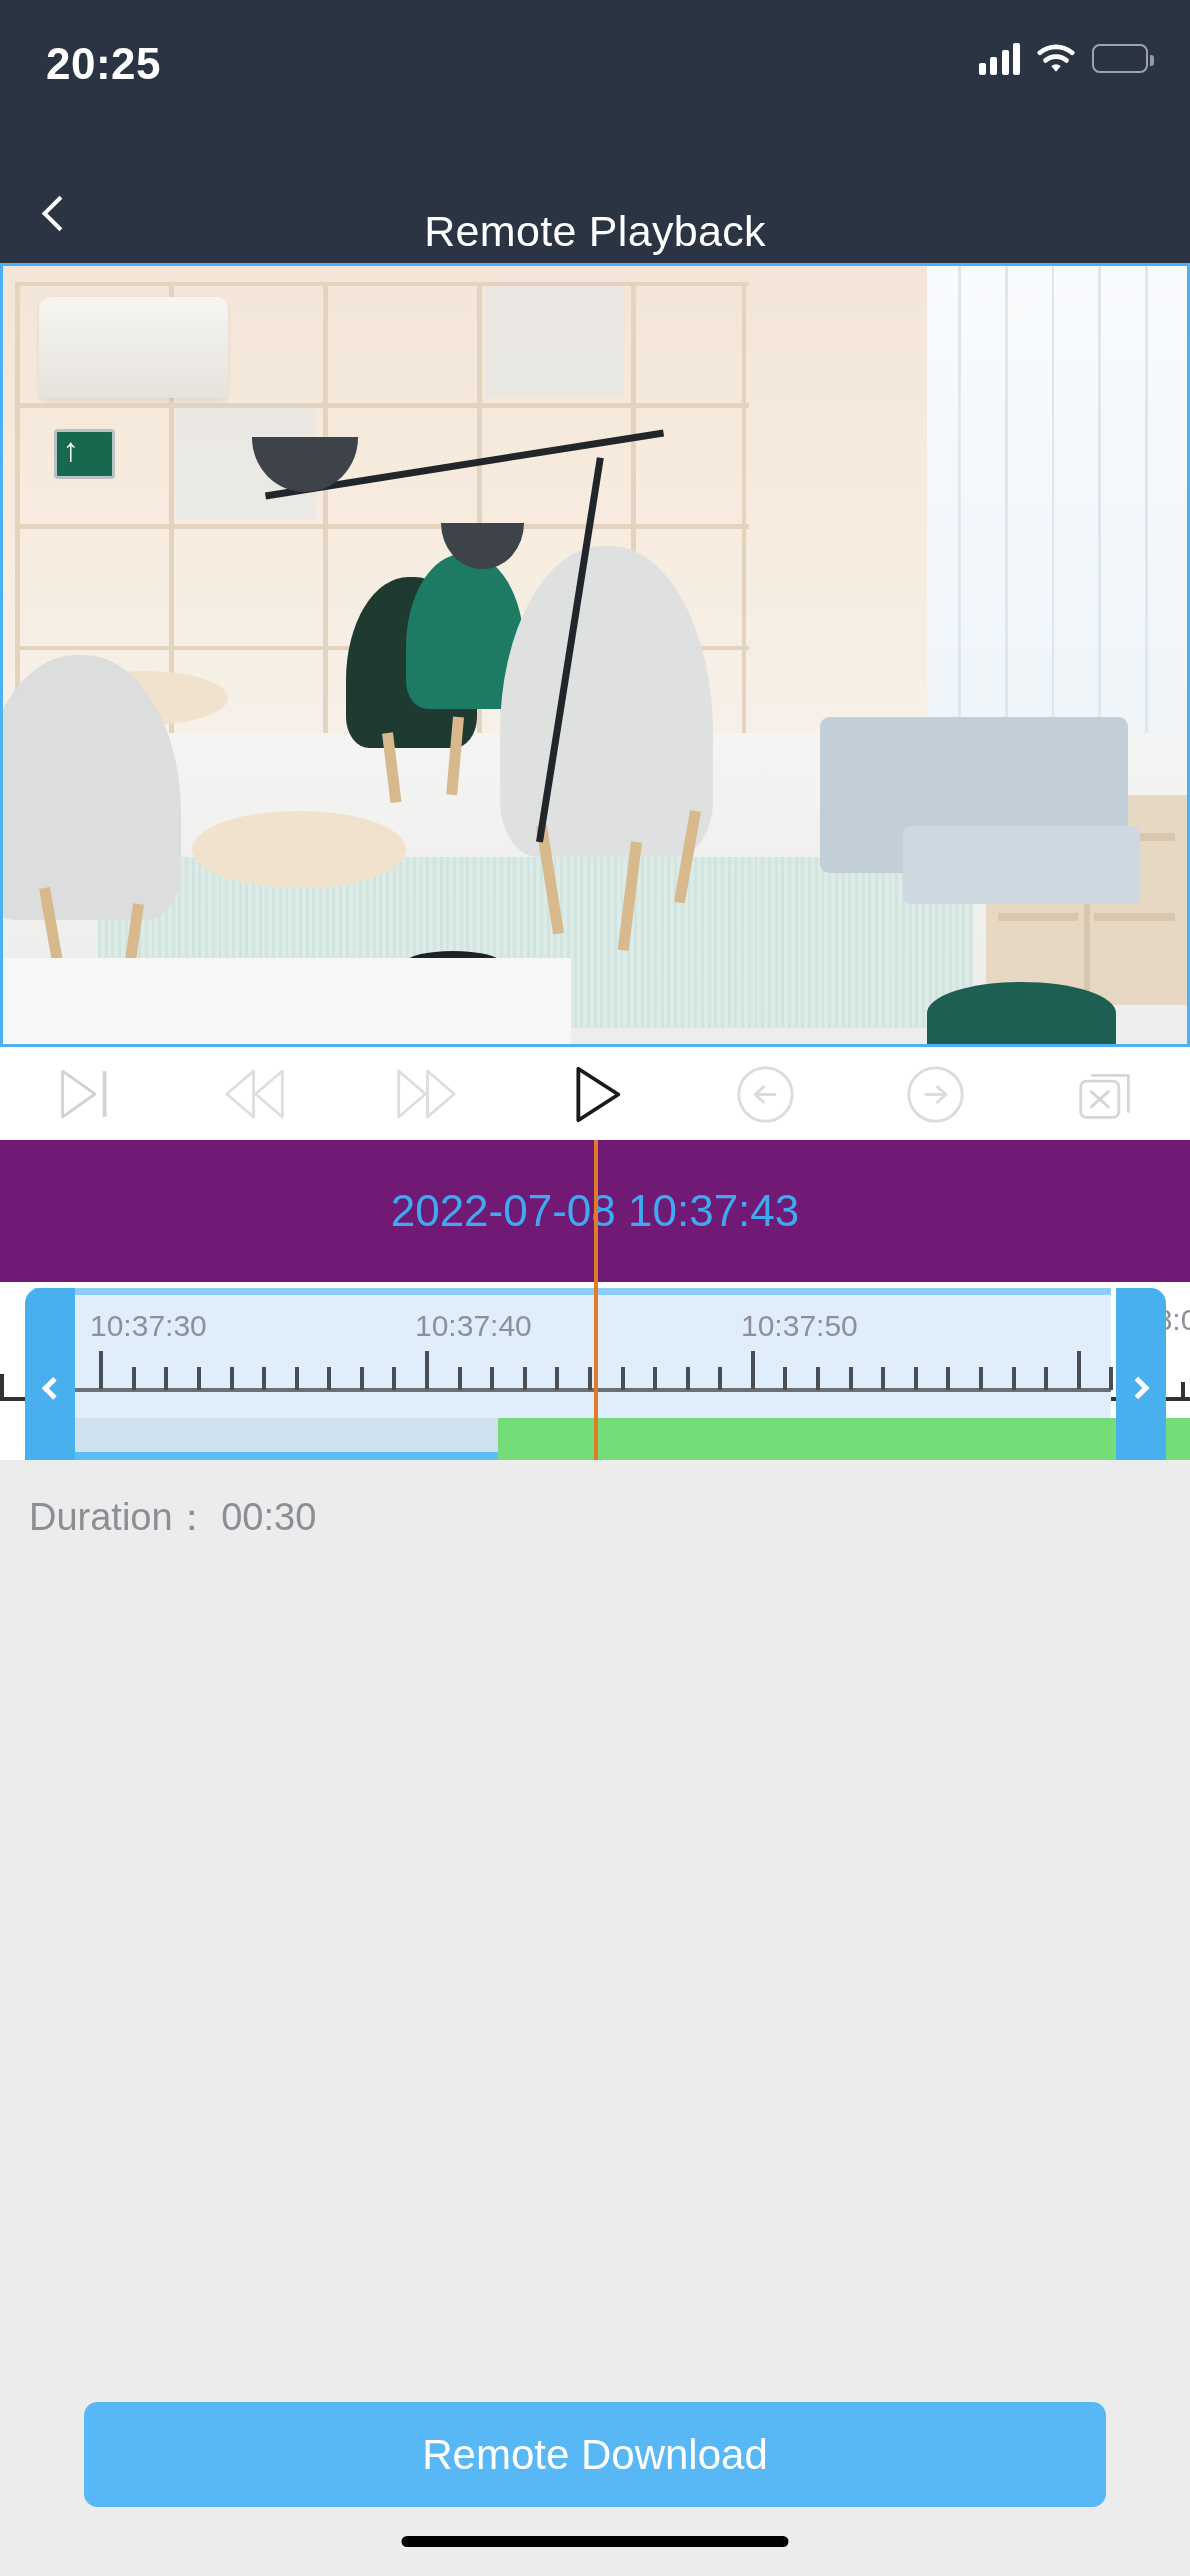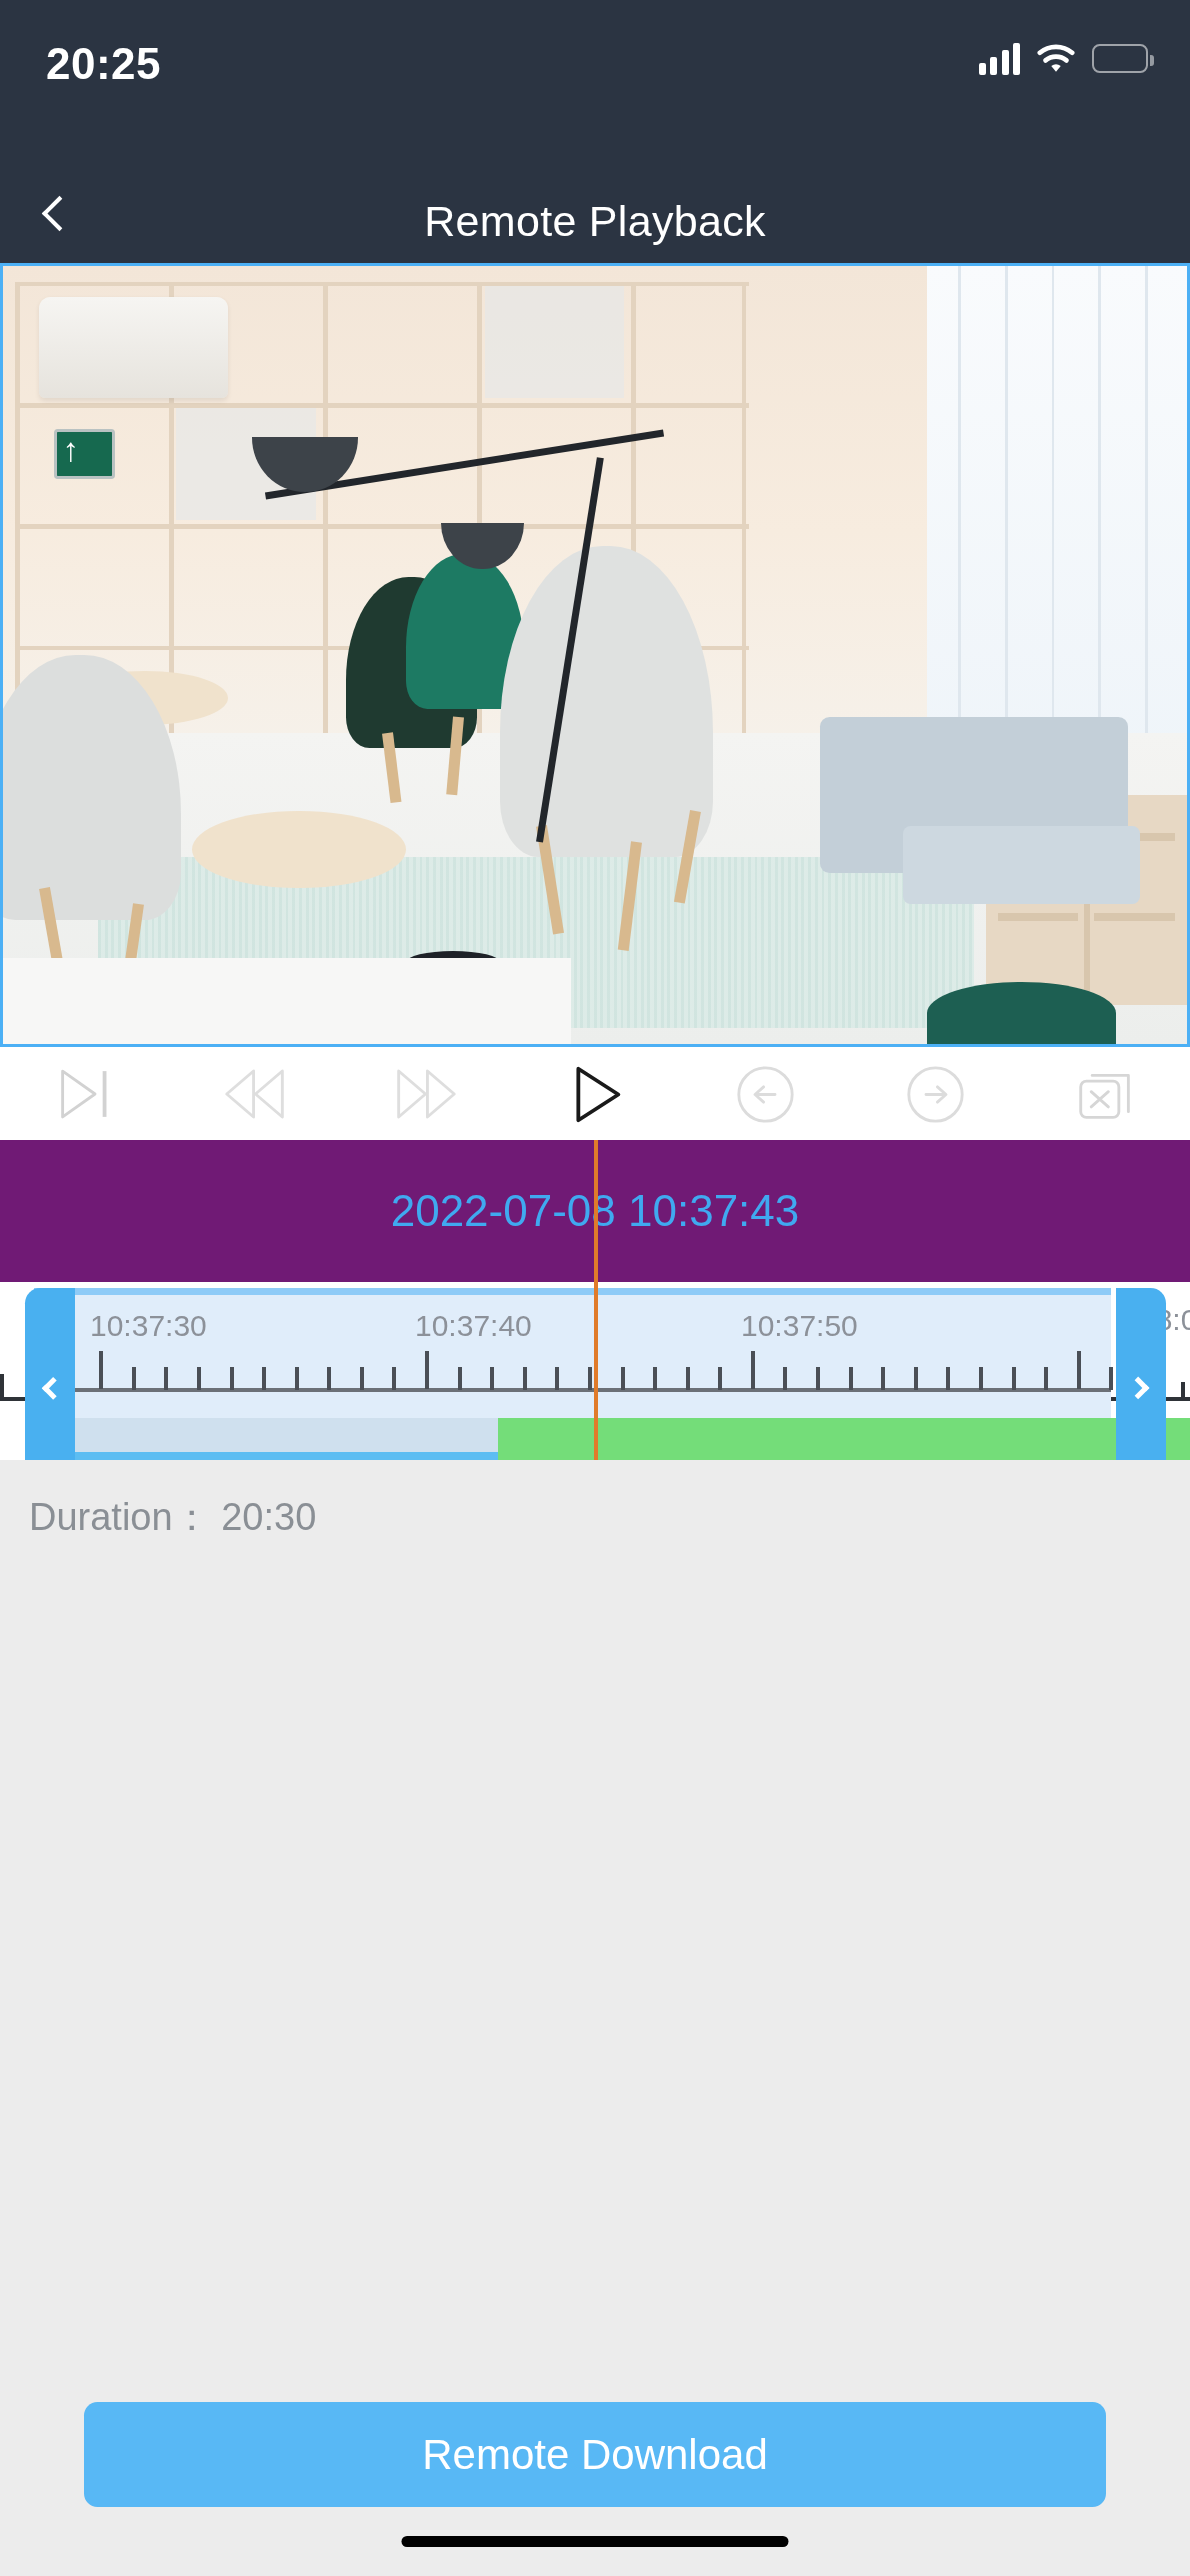--- a/index.html
+++ b/index.html
@@ -49,21 +49,21 @@
   }
   .nav-back{
     position:absolute; left:15.3px; top:0; width:88px; height:100px;
     display:flex; align-items:center; justify-content:center; cursor:pointer;
   }
   .chev-l{
     width:25px; height:25px; border-left:4.8px solid #fff; border-bottom:4.8px solid #fff;
     transform:rotate(45deg);
   }
   .nav-title{
-    position:absolute; left:0; top:8px; width:1190px; height:100px;
+    position:absolute; left:0; top:18px; width:1190px; height:100px;
     display:flex; align-items:center; justify-content:center;
     color:#fff; font-size:43px; font-weight:400; letter-spacing:0.3px;
   }
 
   
   .video-wrap{
     position:absolute; top:263px; left:0; width:1190px; height:784px;
     border:3.8px solid #4cb0f5; background:#e9e5de; overflow:hidden;
   }
   .video{ position:absolute; inset:0; overflow:hidden; }
@@ -450,21 +450,21 @@
 <div class="tl-bars">
   <div class="bar-blue"></div>
   <div class="bar-blue-u"></div>
   <div class="bar-green"></div>
   <div class="bar-green-r"></div>
 </div>
 
 <div class="playhead"></div>
 
 <div class="duration">
-  <div class="dur-text">Duration：  20:30</div>
+  <div class="dur-text">Duration：  00:30</div>
 </div>
 
 <div class="filler"></div>
 
 <div class="dl-btn">Remote Download</div>
 
 <div class="home-ind"></div>
 
 
 </body></html>

